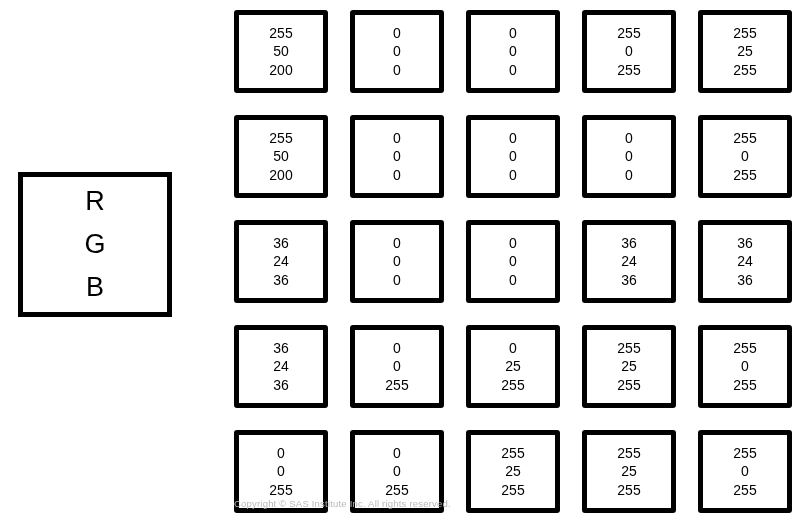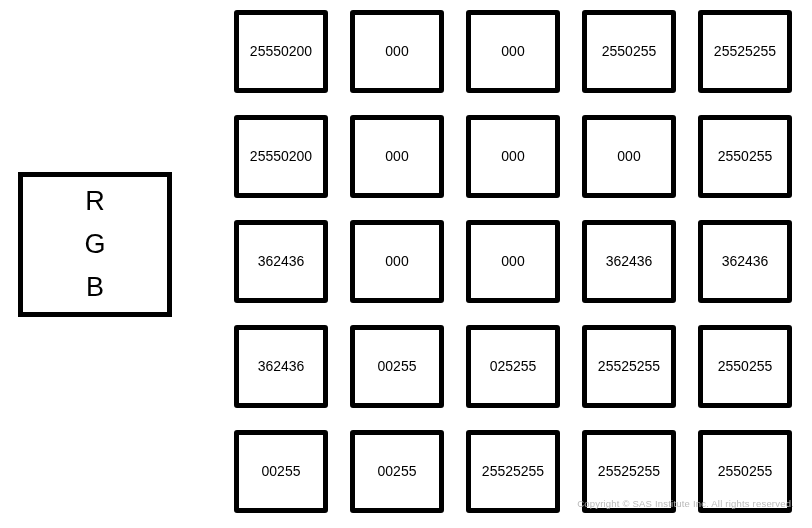--- a/index.html
+++ b/index.html
@@ -32,33 +32,33 @@
     grid-template-columns: repeat(5, 94px);
     grid-auto-rows: 83px;
     column-gap: 22px;
     row-gap: 22px;
   }
   .cell {
     border: 5px solid #000;
     border-radius: 3px;
     box-sizing: border-box;
     background: #fff;
-    display: flex; flex-direction: row;
+    display: flex; flex-direction: column;
     align-items: center; justify-content: center;
   }
   .cell span {
     font-size: 14px;
     line-height: 18.5px;
     color: #000;
   }
   .footer {
     position: absolute;
     left: 234px; top: 498px;
     width: 560px;
-    text-align: right;
+    text-align: left;
     font-size: 9.5px;
     letter-spacing: 0.2px;
   }
 </style>
 </head>
 <body>
 
 <div class="legend-box">
   <span class="legend-line">R</span>
   <span class="legend-line">G</span>

